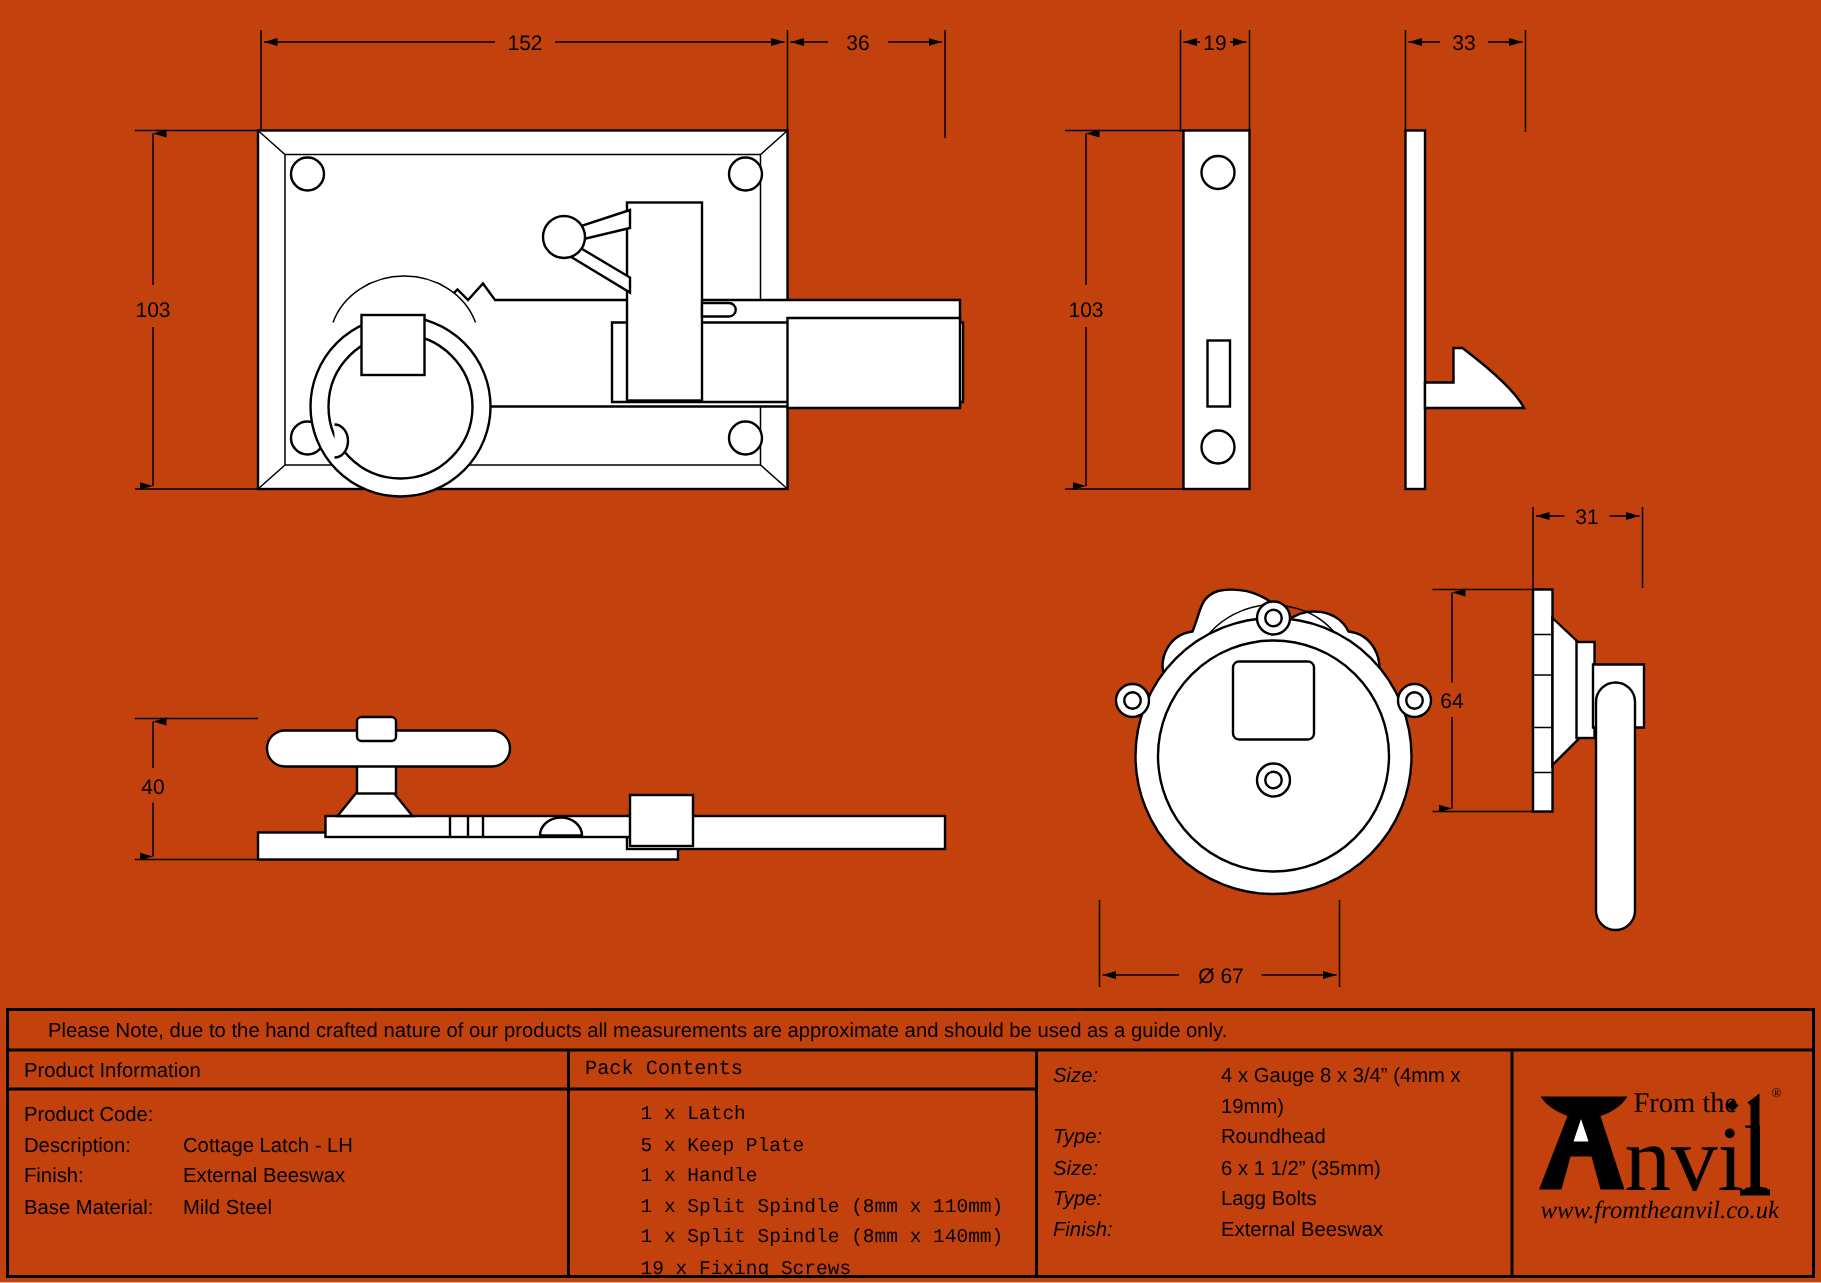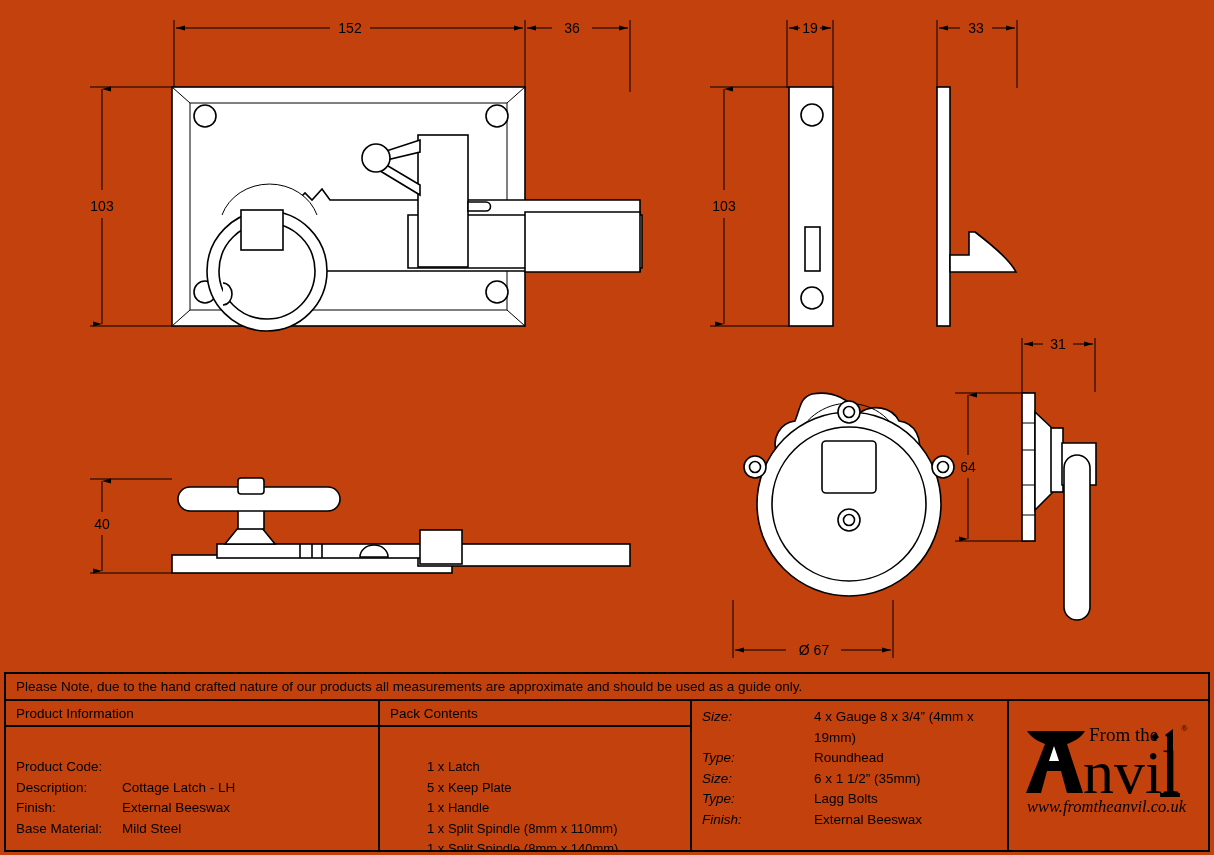--- a/index.html
+++ b/index.html
@@ -62,38 +62,37 @@
     border: 2px solid #000;
     box-sizing: border-box;
     display: flex;
     flex-direction: column;
   }
   #note-row {
     height: 27px;
     border-bottom: 2px solid #000;
     display: flex;
     align-items: center;
-    padding-left: 10px;
+    padding-left: 26px;
     font-size: 13.5px;
     box-sizing: border-box;
   }
   #cols-row {
     flex: 1;
     display: flex;
     min-height: 0;
   }
   .col {
     box-sizing: border-box;
     display: flex;
     flex-direction: column;
     min-width: 0;
-    gap: 24px;
   }
   .col-pinfo { width: 374px; border-right: 2px solid #000; }
-  .col-pack  { width: 312px; border-right: 2px solid #000; }
+  .col-pack  { width: 312px; border-right: 2px solid #000; font-family: Liberation Mono, monospace; }
   .col-fix   { width: 317px; border-right: 2px solid #000; }
   .col-logo  { flex: 1; }
   .col-head {
     height: 26px;
     border-bottom: 2px solid #000;
     display: flex;
     align-items: center;
     padding-left: 10px;
     font-size: 13.5px;
     box-sizing: border-box;

